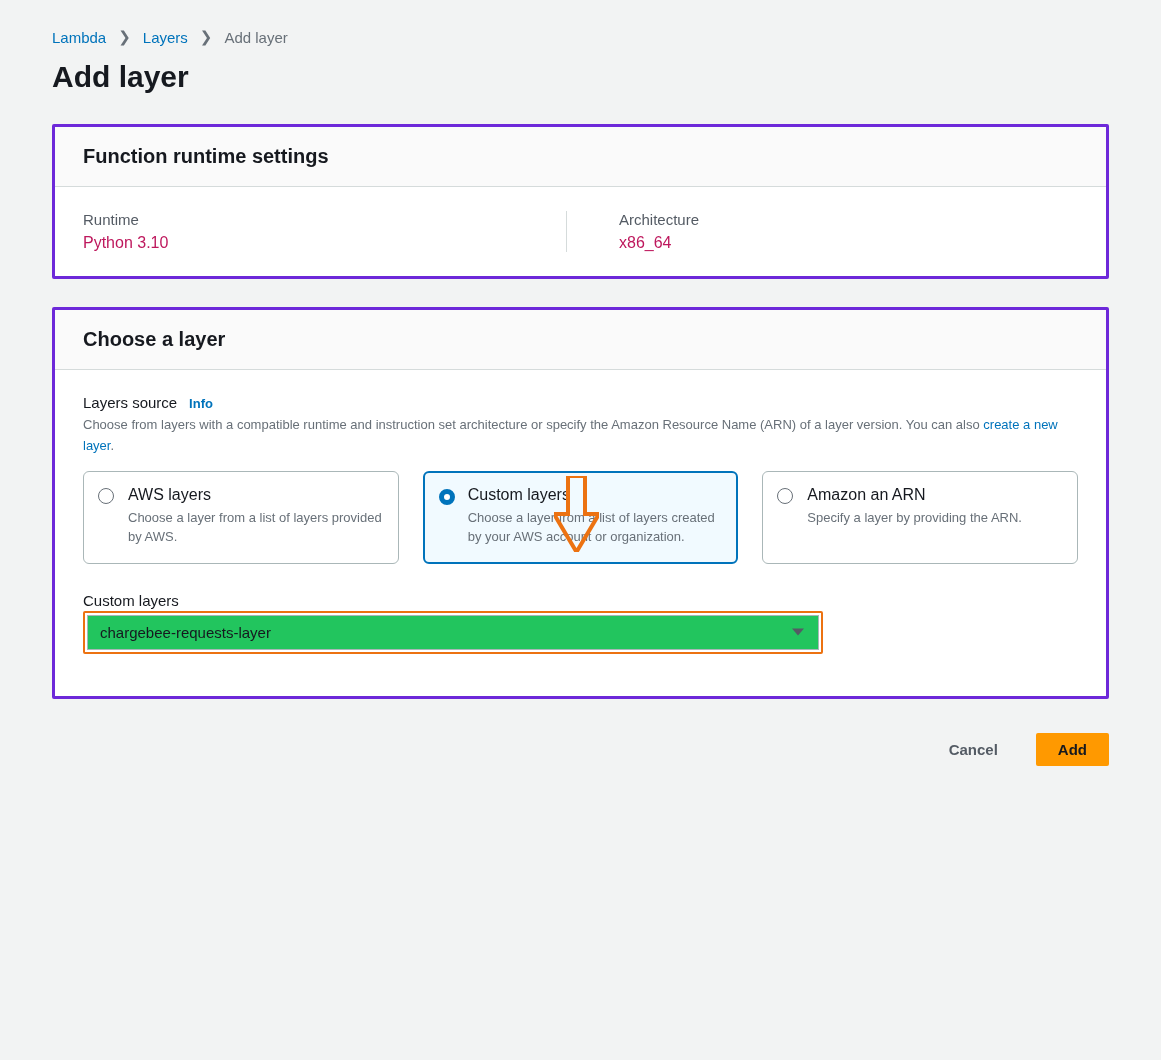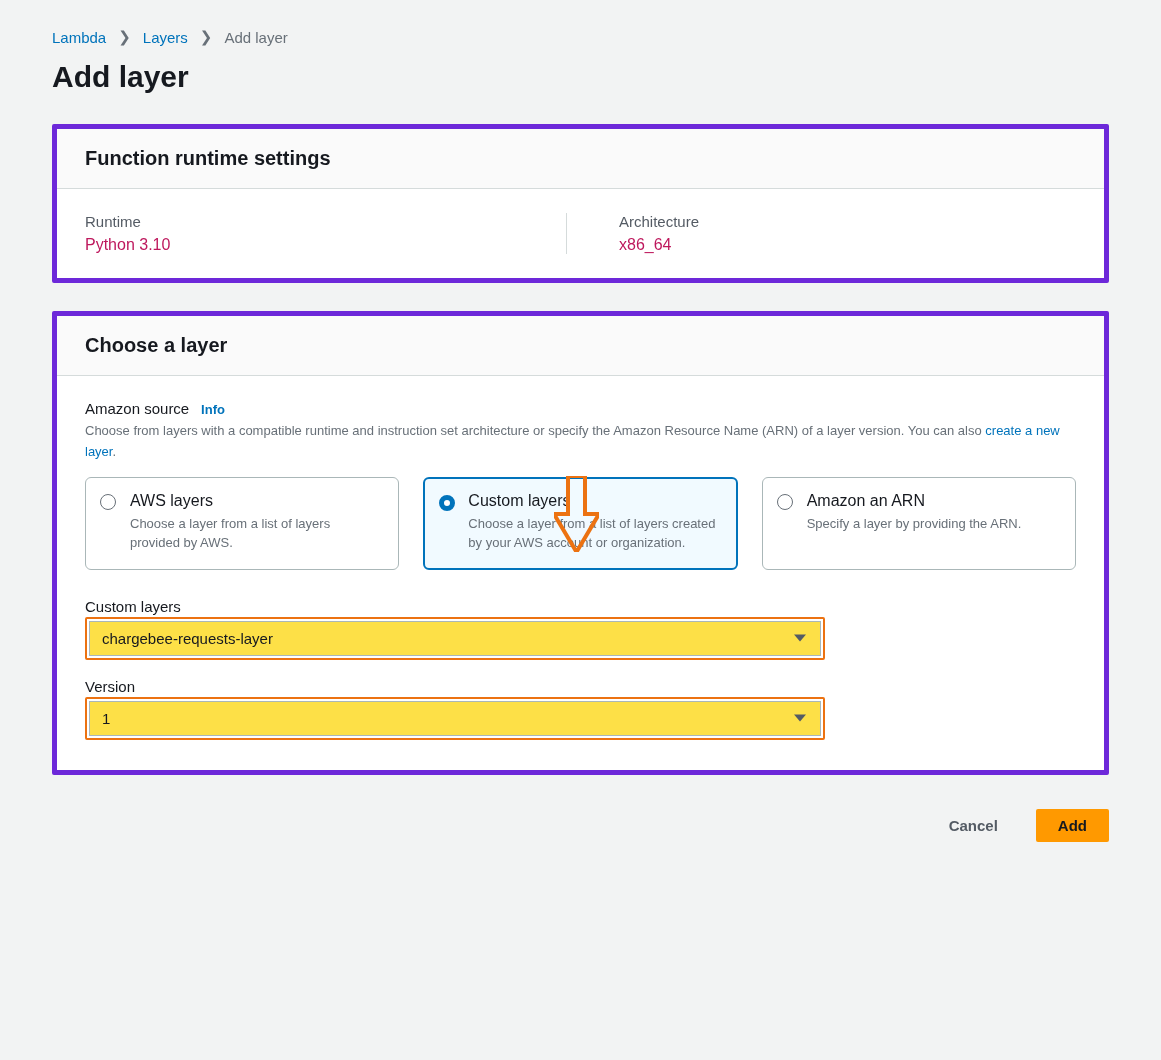--- a/index.html
+++ b/index.html
@@ -25,21 +25,21 @@
   }
   .breadcrumb .sep { color: #687078; }
   .breadcrumb .current { color: #687078; }
   h1.page-title {
     font-size: 30px;
     font-weight: 700;
     margin-bottom: 30px;
   }
   .panel {
     background: #fafafa;
-    border: 5px solid #6d28d9;
+    border: 3px solid #6d28d9;
     border-radius: 2px;
     margin-bottom: 28px;
   }
   .panel-header {
     padding: 18px 28px;
     border-bottom: 1px solid #d5dbdb;
     background: #fafafa;
   }
   .panel-header h2 {
     font-size: 20px;
@@ -150,21 +150,21 @@
     color: #16191f;
   }
   .select-wrap {
     border: 2.5px solid #ec7211;
     padding: 2px;
     border-radius: 2px;
   }
   .select {
     width: 100%;
     border: 1px solid #aab7b8;
-    background: #fde047;
+    background: #22c55e;
     padding: 8px 36px 8px 12px;
     font-size: 15px;
     position: relative;
     cursor: pointer;
     display: flex;
     align-items: center;
     justify-content: space-between;
   }
   .select .caret {
     width: 0; height: 0;
@@ -239,21 +239,21 @@
     </div>
   </div>
 
   <div class="panel">
     <div class="panel-header">
       <h2>Choose a layer</h2>
     </div>
     <div class="panel-body">
 
       <div>
-        <span class="section-title">Amazon source</span>
+        <span class="section-title">Layers source</span>
         <a class="info-link">Info</a>
       </div>
       <div class="helper-text">
         <span>Choose from layers with a compatible runtime and instruction set architecture or specify the Amazon Resource Name (ARN) of a layer version. You can also </span><a>create a new layer</a><span>.</span>
       </div>
 
       <div class="radio-row">
         <div class="radio-card">
           <div class="radio-circle"></div>
           <div class="radio-title">AWS layers</div>
@@ -274,29 +274,20 @@
       <div class="form-group">
         <div class="form-label">Custom layers</div>
         <div class="select-wrap" style="max-width:740px;">
           <div class="select">
             <span>chargebee-requests-layer</span>
             <span class="caret"></span>
           </div>
         </div>
       </div>
 
-      <div class="form-group" style="margin-bottom:6px;">
-        <div class="form-label">Version</div>
-        <div class="select-wrap" style="max-width:740px;">
-          <div class="select">
-            <span>1</span>
-            <span class="caret"></span>
-          </div>
-        </div>
-      </div>
 
     </div>
   </div>
 
   <div class="button-row">
     <button class="btn btn-cancel">Cancel</button>
     <button class="btn btn-primary">Add</button>
   </div>
 
   <svg class="arrow" style="left:502px; top:448px;" width="45" height="76" viewBox="0 0 45 76">

